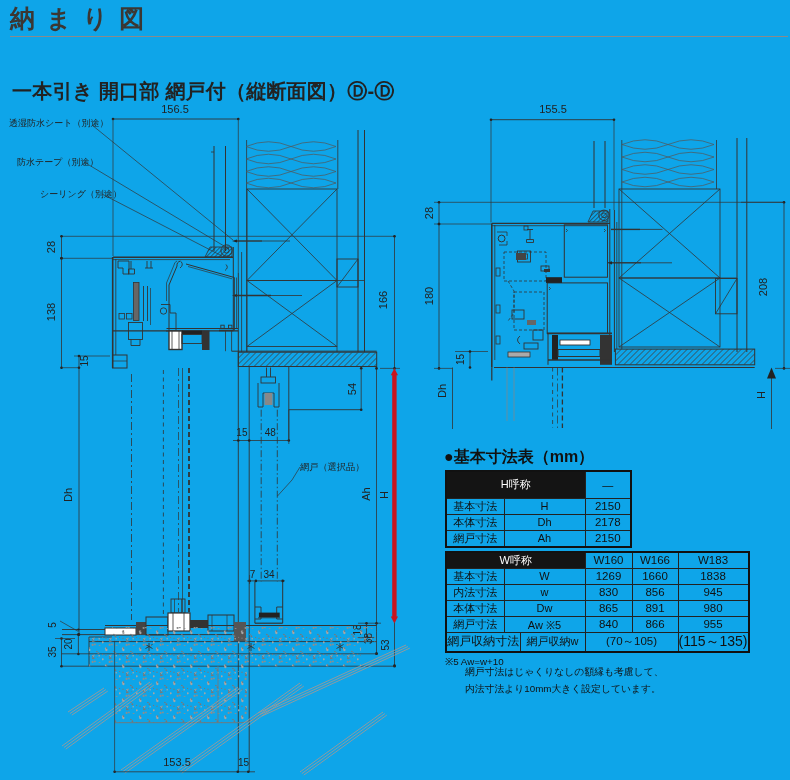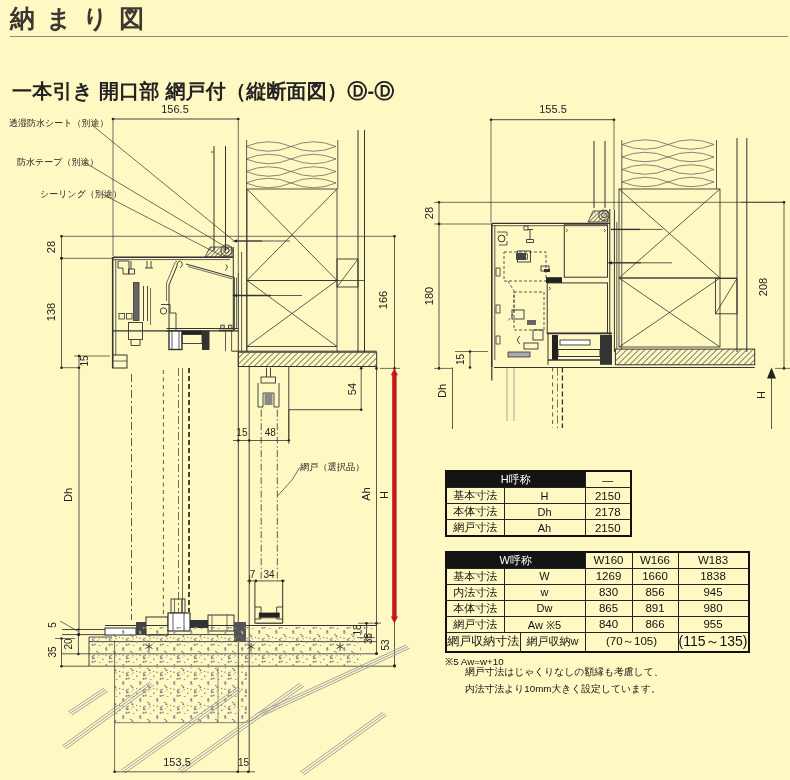--- a/index.html
+++ b/index.html
@@ -1,18 +1,18 @@
 <!DOCTYPE html>
 <html><head>
 <meta charset="utf-8">
 <style>
 html,body{margin:0;padding:0;background:#fff;}
 *{box-sizing:border-box;}
 body{font-family:"Liberation Sans", sans-serif;}
-.page{position:relative;width:790px;height:780px;overflow:hidden;background:#fef9c3;}
+.page{position:relative;width:790px;height:780px;overflow:hidden;background:#0ea5e9;}
 .title{position:absolute;left:10px;top:2px;font-size:25px;font-weight:bold;color:#3b3733;letter-spacing:11px;}
 .titlerule{position:absolute;left:10px;top:36px;width:778px;height:1.3px;background:#8a8a8a;}
 .subtitle{position:absolute;left:12px;top:78px;font-size:20px;font-weight:bold;color:#222;letter-spacing:0.2px;}
 .thead{position:absolute;left:444px;top:447px;font-size:16px;font-weight:bold;color:#111;}
 table{border-collapse:collapse;table-layout:fixed;}
 td{border:1px solid #222;padding:0;text-align:center;color:#111;font-size:11px;overflow:hidden;white-space:nowrap;}
 .blk{background:#141414;color:#fff;}
 .num{font-size:11.5px;}
 .t1{position:absolute;left:445px;top:470px;}
 .t1 table{border:2px solid #111;}
@@ -560,30 +560,31 @@
 
 <line x1="552.6" y1="367.5" x2="552.6" y2="428" stroke="#333" stroke-width="0.8" stroke-linecap="butt" stroke-dasharray="4 3.5"></line>
 <line x1="557.5" y1="367.5" x2="557.5" y2="428" stroke="#333" stroke-width="0.7" stroke-linecap="butt" stroke-dasharray="8 3 2 3"></line>
 <line x1="562.4" y1="367.5" x2="562.4" y2="428" stroke="#333" stroke-width="1.3" stroke-linecap="butt" stroke-dasharray="5 3"></line>
 <line x1="491.8" y1="367.5" x2="491.8" y2="380.6" stroke="#333" stroke-width="1.2" stroke-linecap="butt"></line>
 <line x1="507" y1="367.5" x2="507" y2="421" stroke="#888" stroke-width="0.7" stroke-linecap="butt"></line>
 <line x1="514" y1="367.5" x2="514" y2="421" stroke="#888" stroke-width="0.7" stroke-linecap="butt"></line>
 </g>
 </svg>
 
+<div class="thead">●基本寸法表（mm）</div>
 
 <div class="t1">
 <table>
 <colgroup>
           <col style="width:58px">
           <col style="width:81px">
           <col style="width:46px">
         </colgroup>
 <tbody>
-          <tr style="height:16px">
+          <tr style="height:27px">
             <td class="blk" colspan="2">H呼称</td>
             <td>―</td>
           </tr>
 <tr style="height:15.8px">
             <td>基本寸法</td>
             <td>H</td>
             <td class="num">2150</td>
           </tr>
 <tr style="height:15.8px">
             <td>本体寸法</td>

